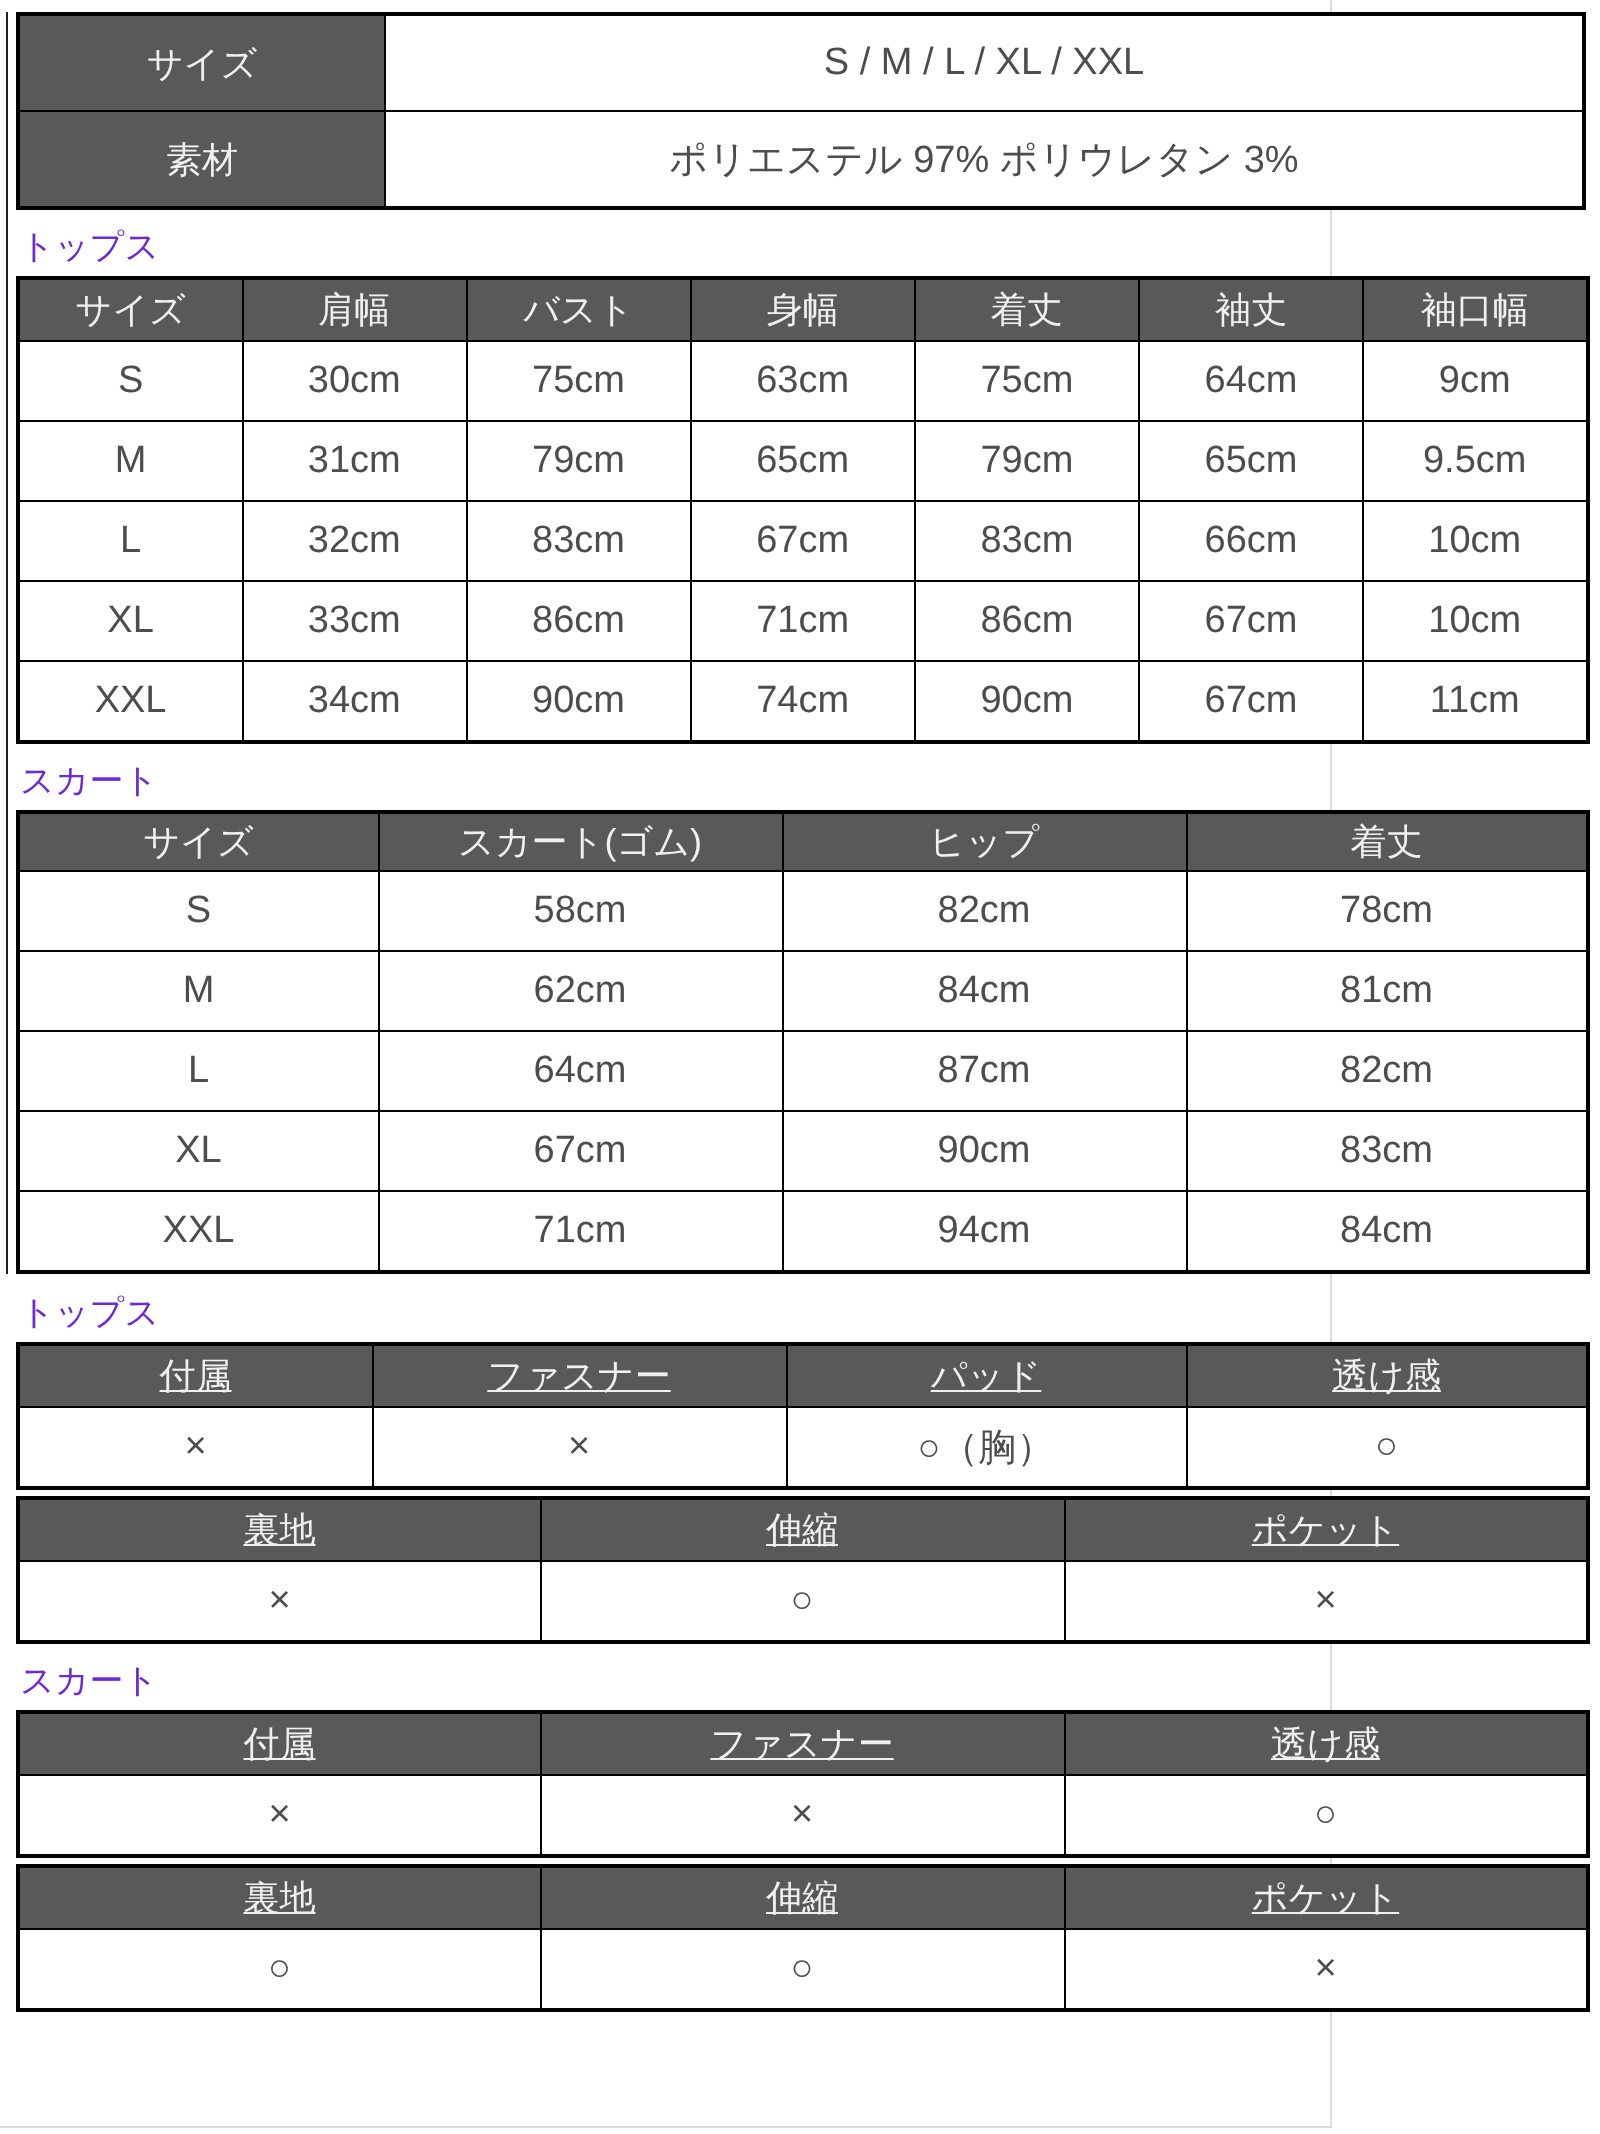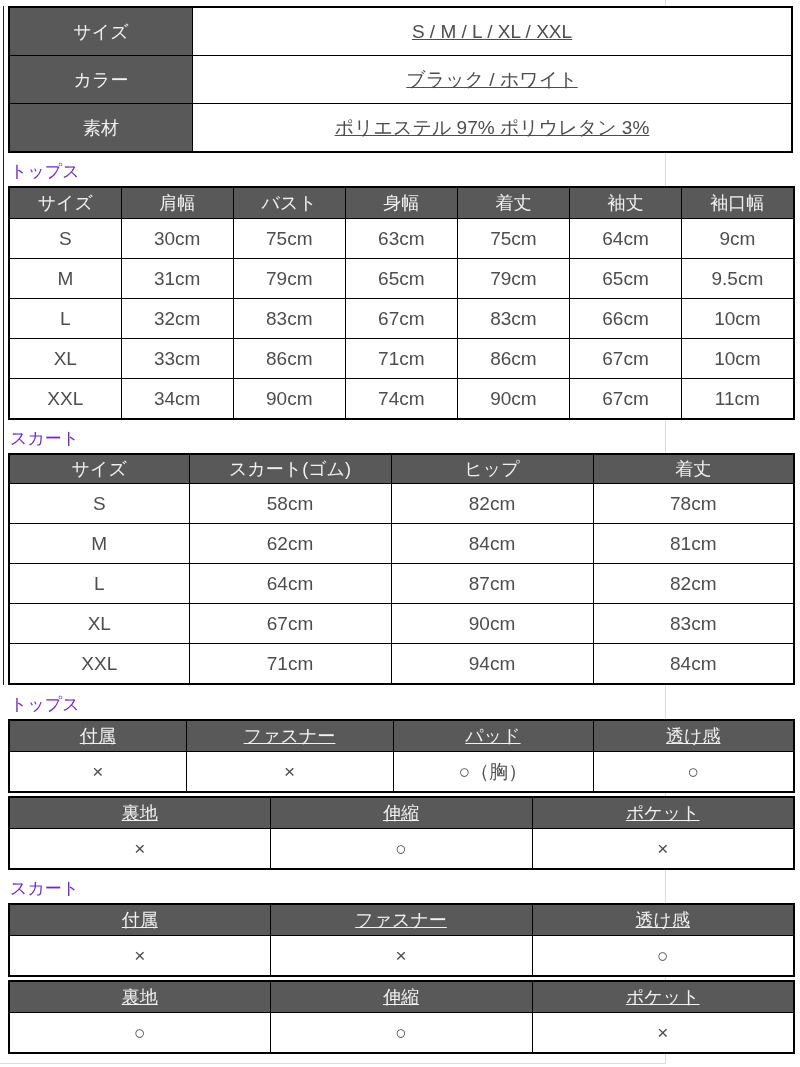--- a/index.html
+++ b/index.html
@@ -47,21 +47,21 @@
     font-size:18px;
   }
   table.tbl td{
     background:#fff;
     color:#4d4d4d;
     font-size:19px;
     font-weight:400;
   }
   
   .info-tbl th{width:182px;height:47px;font-size:19px;}
-  .info-tbl td{height:47px;text-decoration:underline;}
+  .info-tbl td{height:47px;}
   
   .tops-size th{height:30px;}
   .tops-size td{height:39px;}
   .tops-size col{width:112.1px;}
   
   .skirt-size th{height:28px;}
   .skirt-size td{height:39px;}
   
   .feat th{height:30px;text-decoration:underline;}
   .feat td{height:39px;font-size:20px;}
@@ -81,24 +81,20 @@
 
   <div class="upper">
 
     <table class="tbl info-tbl">
       <tbody>
         <tr>
           <th>サイズ</th>
           <td>S / M / L / XL / XXL</td>
         </tr>
         <tr>
-          <th>カラー</th>
-          <td>ブラック / ホワイト</td>
-        </tr>
-        <tr>
           <th>素材</th>
           <td>ポリエステル 97% ポリウレタン 3%</td>
         </tr>
       </tbody>
     </table>
 
     <div class="section-label">トップス</div>
 
     <table class="tbl tops-size">
       <colgroup>

